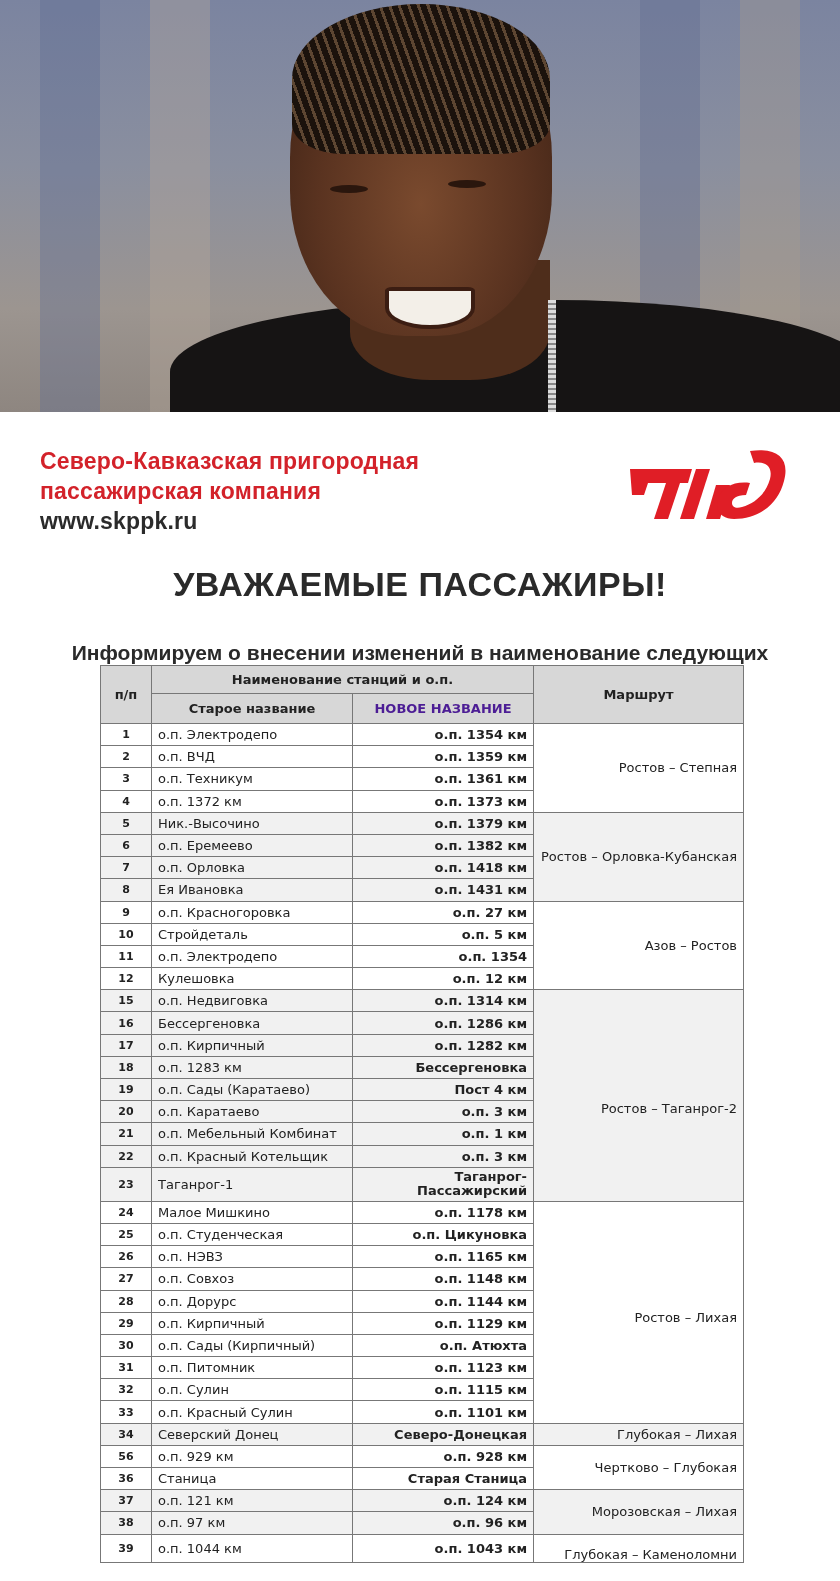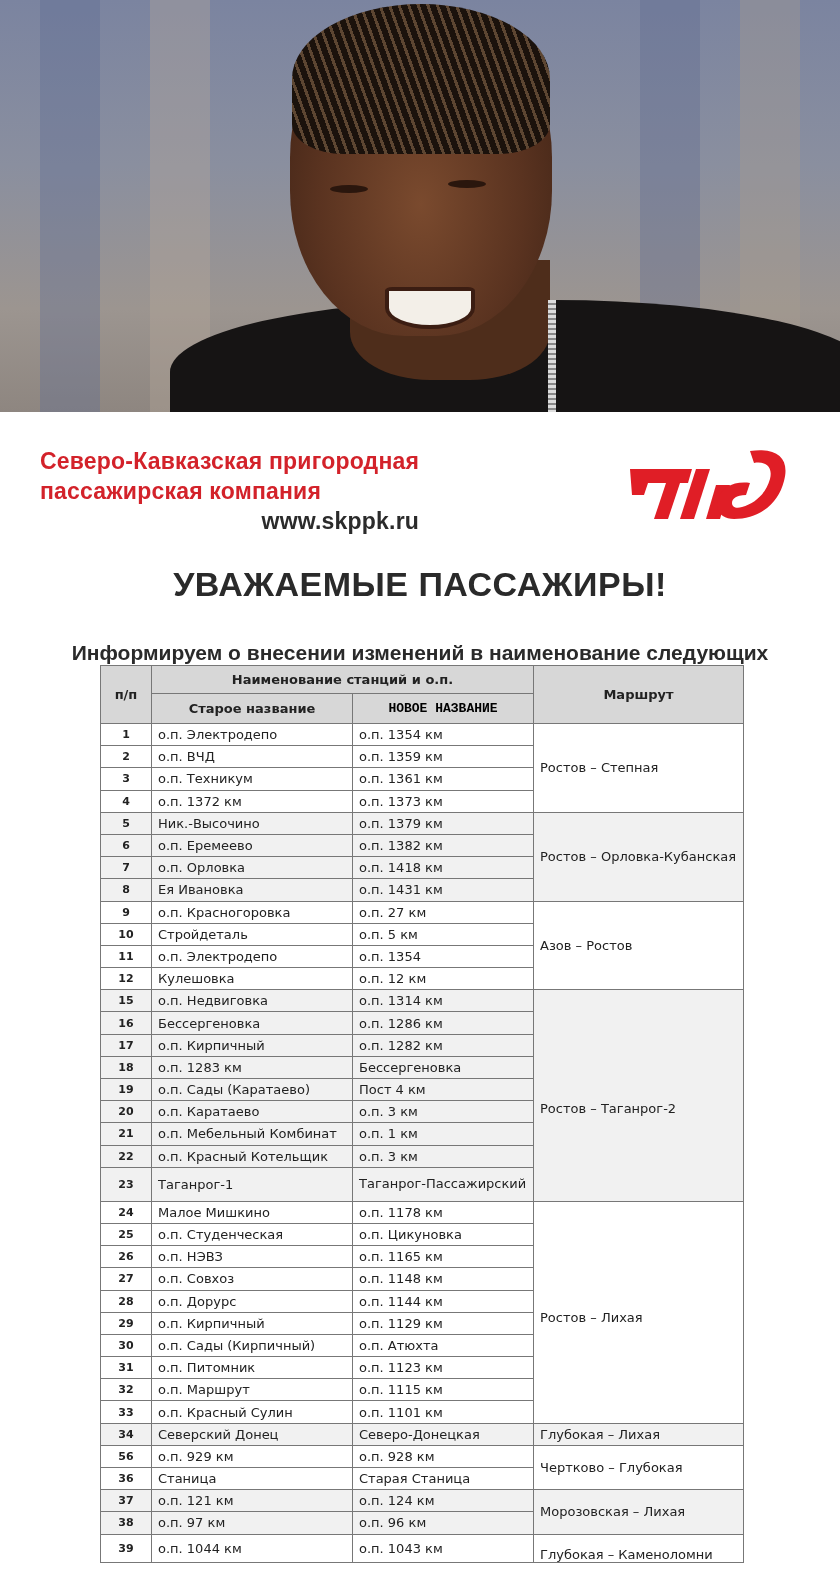--- a/index.html
+++ b/index.html
@@ -10,38 +10,38 @@
   .photo .head { position: absolute; left: 290px; top: 6px; width: 262px; height: 330px; border-radius: 46% 46% 44% 44%; background: radial-gradient(ellipse at 50% 60%, #7a4a2e 0%, #5a3320 55%, #3a2014 100%); }
   .photo .hair { position: absolute; left: 292px; top: 4px; width: 258px; height: 150px; border-radius: 50% 50% 20% 20%;
     background: repeating-linear-gradient(70deg, #1b120c 0 6px, #5d4632 6px 9px); }
   .photo .shirt { position: absolute; left: 170px; top: 300px; width: 700px; height: 160px; border-radius: 45% 45% 0 0; background: #161414; }
   .photo .neck { position: absolute; left: 350px; top: 260px; width: 200px; height: 120px; background: #4e2d1b; border-radius: 0 0 40% 40%; }
   .photo .mouth { position: absolute; left: 385px; top: 287px; width: 90px; height: 42px; background: #f3efe8; border-radius: 10% 10% 60% 60%; border: 4px solid #3b1d12; }
   .photo .eye { position: absolute; top: 185px; width: 38px; height: 8px; background: #2a160d; border-radius: 50%; }
   .photo .chain { position: absolute; left: 548px; top: 300px; width: 8px; height: 112px; background: repeating-linear-gradient(180deg, #ddd 0 3px, #888 3px 5px); }
 
   .company { position: absolute; left: 40px; top: 446px; font-family: "Liberation Sans", sans-serif; font-weight: bold; font-size: 23px; line-height: 30px; color: #d3222a; letter-spacing: .2px; }
-  .company .url { color: #2b2b2b; text-align: right; }
+  .company .url { color: #2b2b2b; }
   .logo { position: absolute; left: 630px; top: 445px; width: 160px; height: 75px; }
 
   .title { position: absolute; left: 0; width: 840px; top: 565px; text-align: center; font-family: "Liberation Sans", sans-serif; font-weight: bold; font-size: 34px; color: #2a2a2a; letter-spacing: .5px; }
   .subtitle { position: absolute; left: 30px; width: 780px; top: 639px; text-align: center; font-family: "Liberation Sans", sans-serif; font-weight: bold; font-size: 21px; line-height: 28px; color: #2a2a2a; }
 
   table.changes { position: absolute; left: 100px; top: 665px; width: 643px; border-collapse: collapse; font-family: "DejaVu Sans", sans-serif; font-size: 13px; color: #222; table-layout: fixed; }
   table.changes th, table.changes td { border: 1.5px solid #777; height: 22.2px; padding: 0 6px; vertical-align: middle; white-space: nowrap; overflow: hidden; }
   table.changes th { background: #d7d7d7; font-weight: bold; font-size: 13px; }
   table.changes thead tr.h1 th { height: 28px; }
   table.changes thead tr.h2 th { height: 30px; }
-  th.new { color: #000000; font-family: Liberation Mono, monospace; }
+  th.new { color: #4c1d95; }
   td.num { text-align: center; font-weight: bold; font-size: 11px; }
-  td.newname { font-weight: normal; }
-  td.route { text-align: left; vertical-align: top; padding-top: 4px; }
+  td.newname { font-weight: bold; text-align: right; }
+  td.route { text-align: right; vertical-align: top; padding-top: 4px; }
   tr.g td { background: #f1f1f1; }
   tr.tall td { height: 34px; margin-top: 12px; }
-  td.newname.wrap { white-space: normal; line-height: 22px; }
+  td.newname.wrap { white-space: normal; line-height: 14px; }
 </style>
 </head>
 <body>
 
 <div class="photo">
   <div class="bgstreak" style="left:40px;background:#5c6a92"></div>
   <div class="bgstreak" style="left:150px;background:#b7aa9a"></div>
   <div class="bgstreak" style="left:640px;background:#5e6a8f"></div>
   <div class="bgstreak" style="left:740px;background:#a99d90"></div>
   <div class="shirt"></div>
@@ -243,21 +243,21 @@
         <td>о.п. Сады (Кирпичный)</td>
         <td class="newname">о.п. Атюхта</td>
       </tr>
     <tr>
         <td class="num">31</td>
         <td>о.п. Питомник</td>
         <td class="newname">о.п. 1123 км</td>
       </tr>
     <tr>
         <td class="num">32</td>
-        <td>о.п. Маршрут</td>
+        <td>о.п. Сулин</td>
         <td class="newname">о.п. 1115 км</td>
       </tr>
     <tr>
         <td class="num">33</td>
         <td>о.п. Красный Сулин</td>
         <td class="newname">о.п. 1101 км</td>
       </tr>
 
     <tr class="g">
         <td class="num">34</td>

